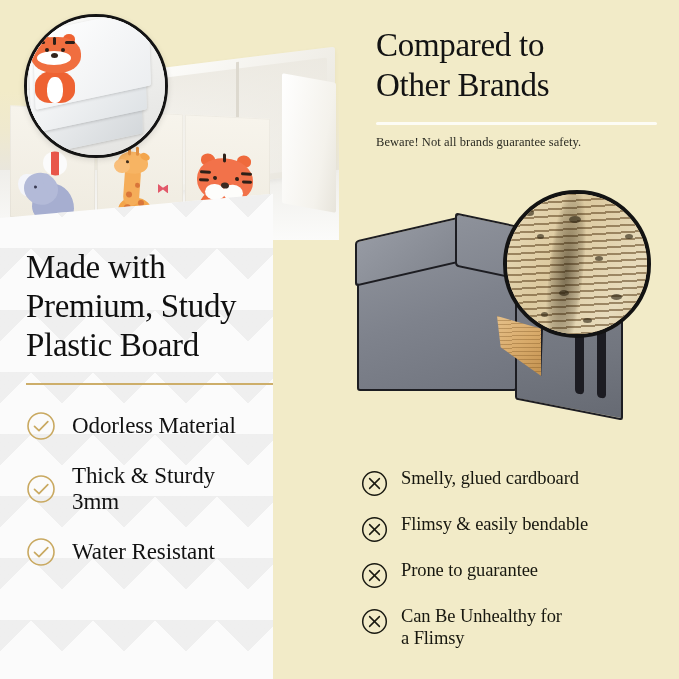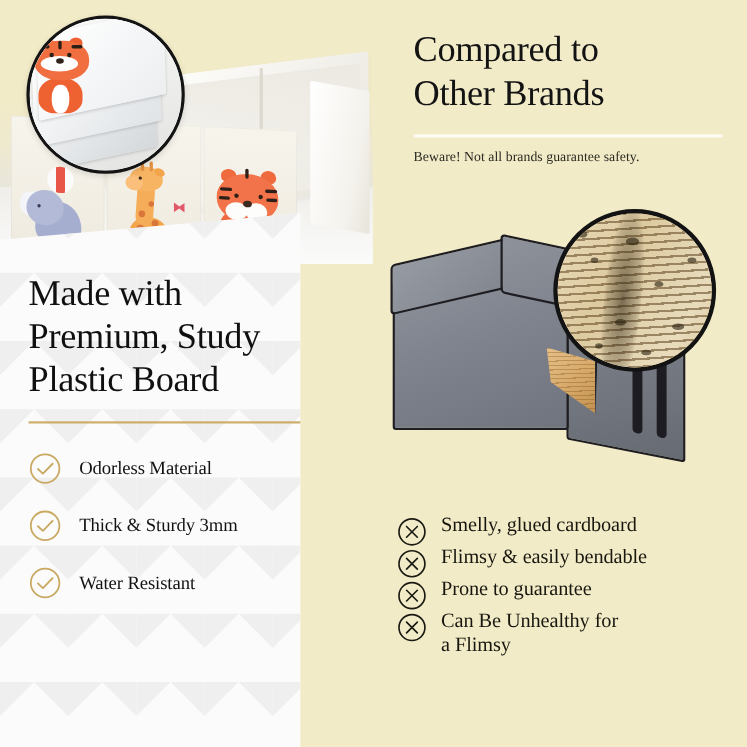--- a/index.html
+++ b/index.html
@@ -142,21 +142,21 @@
   .headline{
     font-size:33px; line-height:1.18; color:#101010; font-weight:400;
     letter-spacing:-.3px; white-space:pre-line; margin-top:12px;
   }
   .gold-rule{ height:2px; background:#cdae6a; margin:18px 0 11px 0; width:301px; }
   .subline{ font-size:14.5px; color:#1c1c1c; letter-spacing:.1px; }
 
   .check-list{ margin-top:26px; display:flex; flex-direction:column; gap:22px; }
   .check-row{ display:flex; align-items:center; gap:16px; }
   .check-icon{ width:30px; height:30px; flex:0 0 30px; }
-  .check-label{ font-size:17px; color:#121212; letter-spacing:-.1px; }
+  .check-label{ font-size:23px; color:#121212; letter-spacing:-.1px; }
 
   
   .right-col { position:absolute; left:339px; top:0; width:340px; height:679px; background:#f2ebc8; overflow:hidden; }
   .r-inner{ position:absolute; inset:0; padding:26px 20px 0 37px; }
   .r-headline{ font-size:33px; line-height:1.2; color:#131313; white-space:pre-line; letter-spacing:-.3px; }
   .white-rule{ height:3px; background:#fdfcf5; margin:17px 0 10px 0; width:281px; border-radius:2px; }
   .r-subline{ font-size:12.5px; color:#2a2a22; letter-spacing:.05px; }
 
   
   .bench-zone{ position:absolute; left:0; top:190px; width:340px; height:265px; }
@@ -217,21 +217,21 @@
         rgba(233,214,175,.0) 2px 7px),
       linear-gradient(120deg,#ece0c0 0%, #ddcaa0 40%, #e8dcbd 75%, #d7c194 100%);
   }
   .mold{ position:absolute; border-radius:50%; background:rgba(45,35,18,.62); filter:blur(.4px); }
   .mold-band{
     position:absolute; left:42px; top:-6px; width:34px; height:170px;
     background:radial-gradient(ellipse at center, rgba(40,30,12,.55) 0%, rgba(40,30,12,.18) 60%, transparent 75%);
     transform:rotate(6deg);
   }
 
-  .x-list{ position:absolute; left:22px; top:468px; width:310px; display:flex; flex-direction:column; gap:0; }
+  .x-list{ position:absolute; left:22px; top:468px; width:310px; display:flex; flex-direction:column; gap:17px; }
   .x-row{ display:flex; align-items:flex-start; gap:13px; }
   .x-icon{ width:27px; height:27px; flex:0 0 27px; margin-top:2px; }
   .x-label{ font-size:18.5px; color:#17170f; line-height:1.18; letter-spacing:-.1px; }
 </style>
 </head>
 <body>
 
 <div id="canvas">
 
   <div class="left-col">

